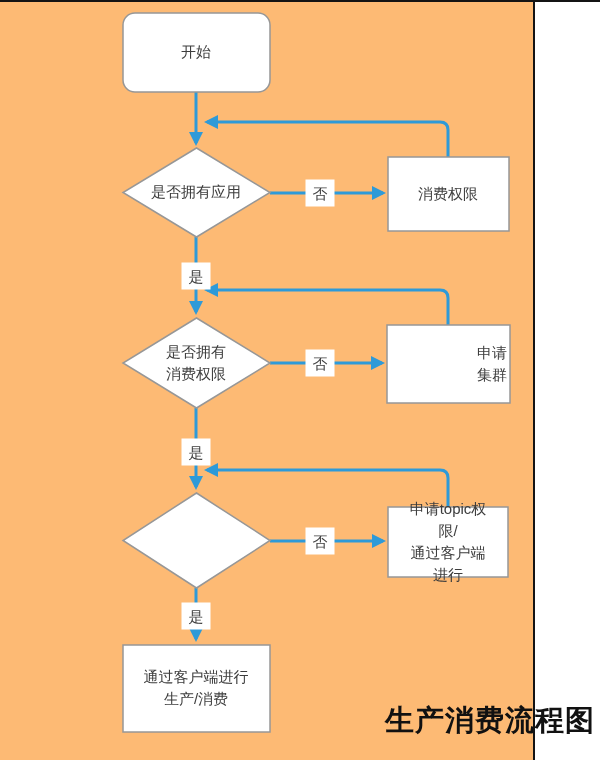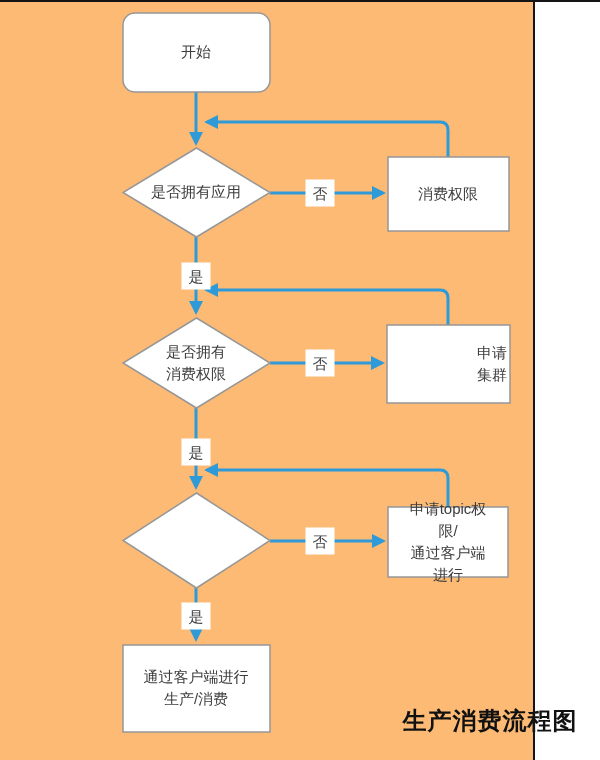--- a/index.html
+++ b/index.html
@@ -59,21 +59,21 @@
     line-height: 15px;
     background: #ffffff;
     padding: 6px 7px;
     text-align: center;
     white-space: nowrap;
   }
   .diagram-title {
     position: absolute;
     transform: translate(-50%, -50%);
     color: var(--title-text);
-    font-size: 24px;
+    font-size: 29px;
     font-weight: 600;
     letter-spacing: 1px;
     white-space: nowrap;
   }
 </style>
 </head>
 <body>
 
 <div class="canvas">
 

